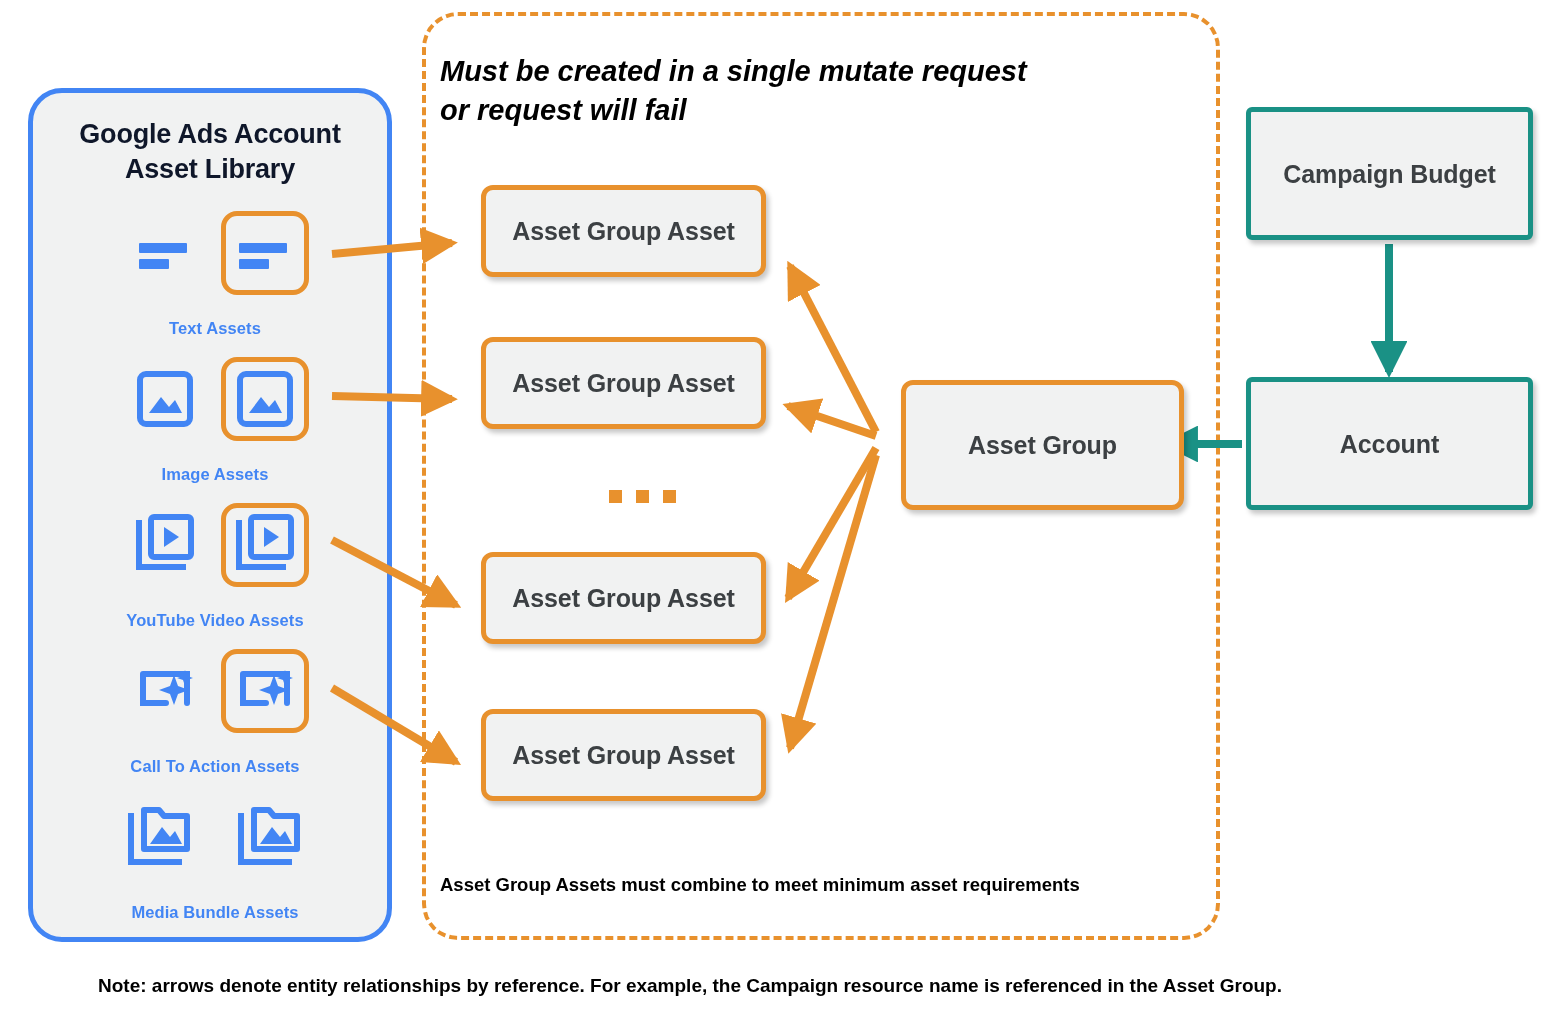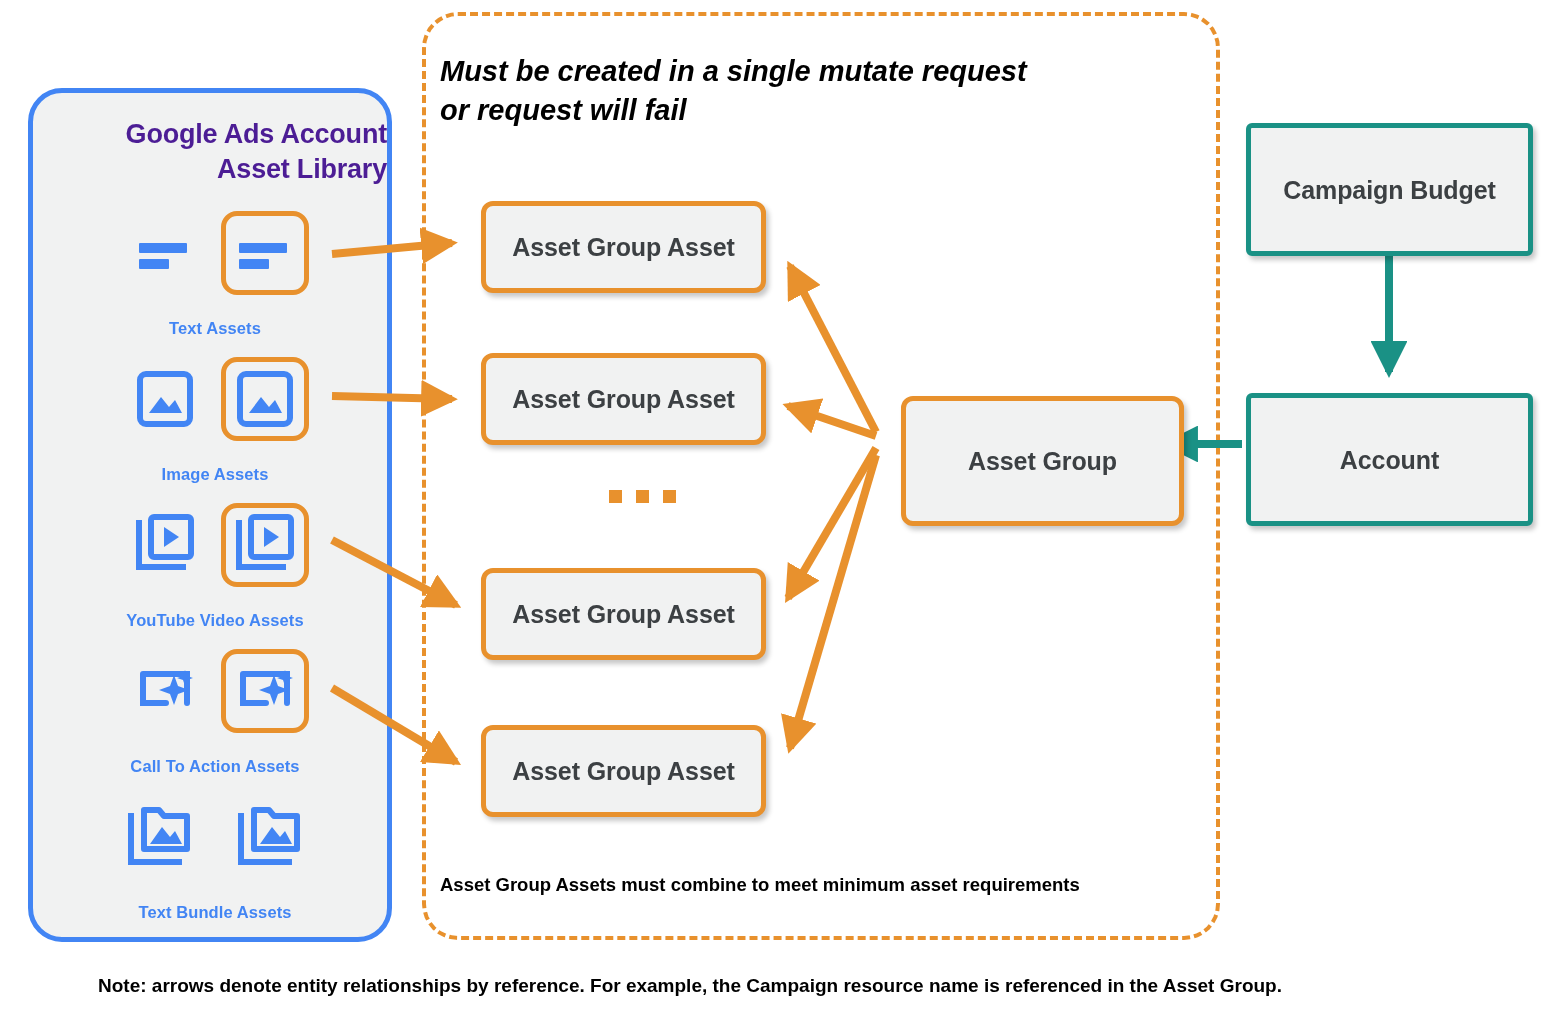--- a/index.html
+++ b/index.html
@@ -37,24 +37,24 @@
     background: #f1f2f2;
     border: 5px solid #4285f4;
     border-radius: 34px;
     box-sizing: border-box;
     z-index: 2;
   }
   #library-title {
     position: absolute;
     left: 0; top: 24px;
     width: 100%;
-    text-align: right;
+    text-align: center;
     font-size: 27px;
     font-weight: bold;
-    color: #4c1d95;
+    color: #0f172a;
     line-height: 1.28;
     letter-spacing: -0.2px;
   }
   .asset-row {
     position: absolute;
     left: 0;
     width: 364px;
     height: 142px;
   }
   .asset-icons {
@@ -129,21 +129,20 @@
     position: absolute;
     box-sizing: border-box;
     background: #f1f2f2;
     display: flex;
     align-items: center;
     justify-content: center;
     text-align: center;
     color: #3c4043;
     box-shadow: 3px 4px 5px rgba(0,0,0,0.22);
     z-index: 6;
-    margin-top: 16px;
   }
   .node.orange {
     border: 5px solid #e8912d;
     border-radius: 12px;
   }
   .node.teal {
     border: 5px solid #1a9185;
     border-radius: 6px;
   }
   .node .node-label {
@@ -318,21 +317,21 @@
           </svg>
         </div>
         <div class="icon-slot">
           <svg width="70" height="66" viewBox="0 0 70 66" aria-hidden="true">
             <path d="M6 12 L6 58 L54 58" fill="none" stroke="#4285f4" stroke-width="6" stroke-linecap="square"></path>
             <path d="M19 6 L34 6 L39 12 L62 12 L62 45 L19 45 Z" fill="none" stroke="#4285f4" stroke-width="6" stroke-linejoin="round"></path>
             <path d="M25 40 L37 23 L45 33 L50 27 L57 40 Z" fill="#4285f4"></path>
           </svg>
         </div>
       </div>
-      <div class="asset-caption">Text Bundle  Assets</div>
+      <div class="asset-caption">Media Bundle  Assets</div>
     </div>
   </div>
 
   <svg class="layer edges" viewBox="0 0 1552 1017">
     <defs>
       <marker id="arrow-orange" viewBox="0 0 10 10" refX="8.4" refY="5" markerWidth="4.6" markerHeight="4.6" orient="auto-start-reverse">
         <path d="M 0 0 L 10 5 L 0 10 z" fill="#e8912d"></path>
       </marker>
       <marker id="arrow-teal" viewBox="0 0 10 10" refX="8.4" refY="5" markerWidth="4.6" markerHeight="4.6" orient="auto-start-reverse">
         <path d="M 0 0 L 10 5 L 0 10 z" fill="#1a9185"></path>

